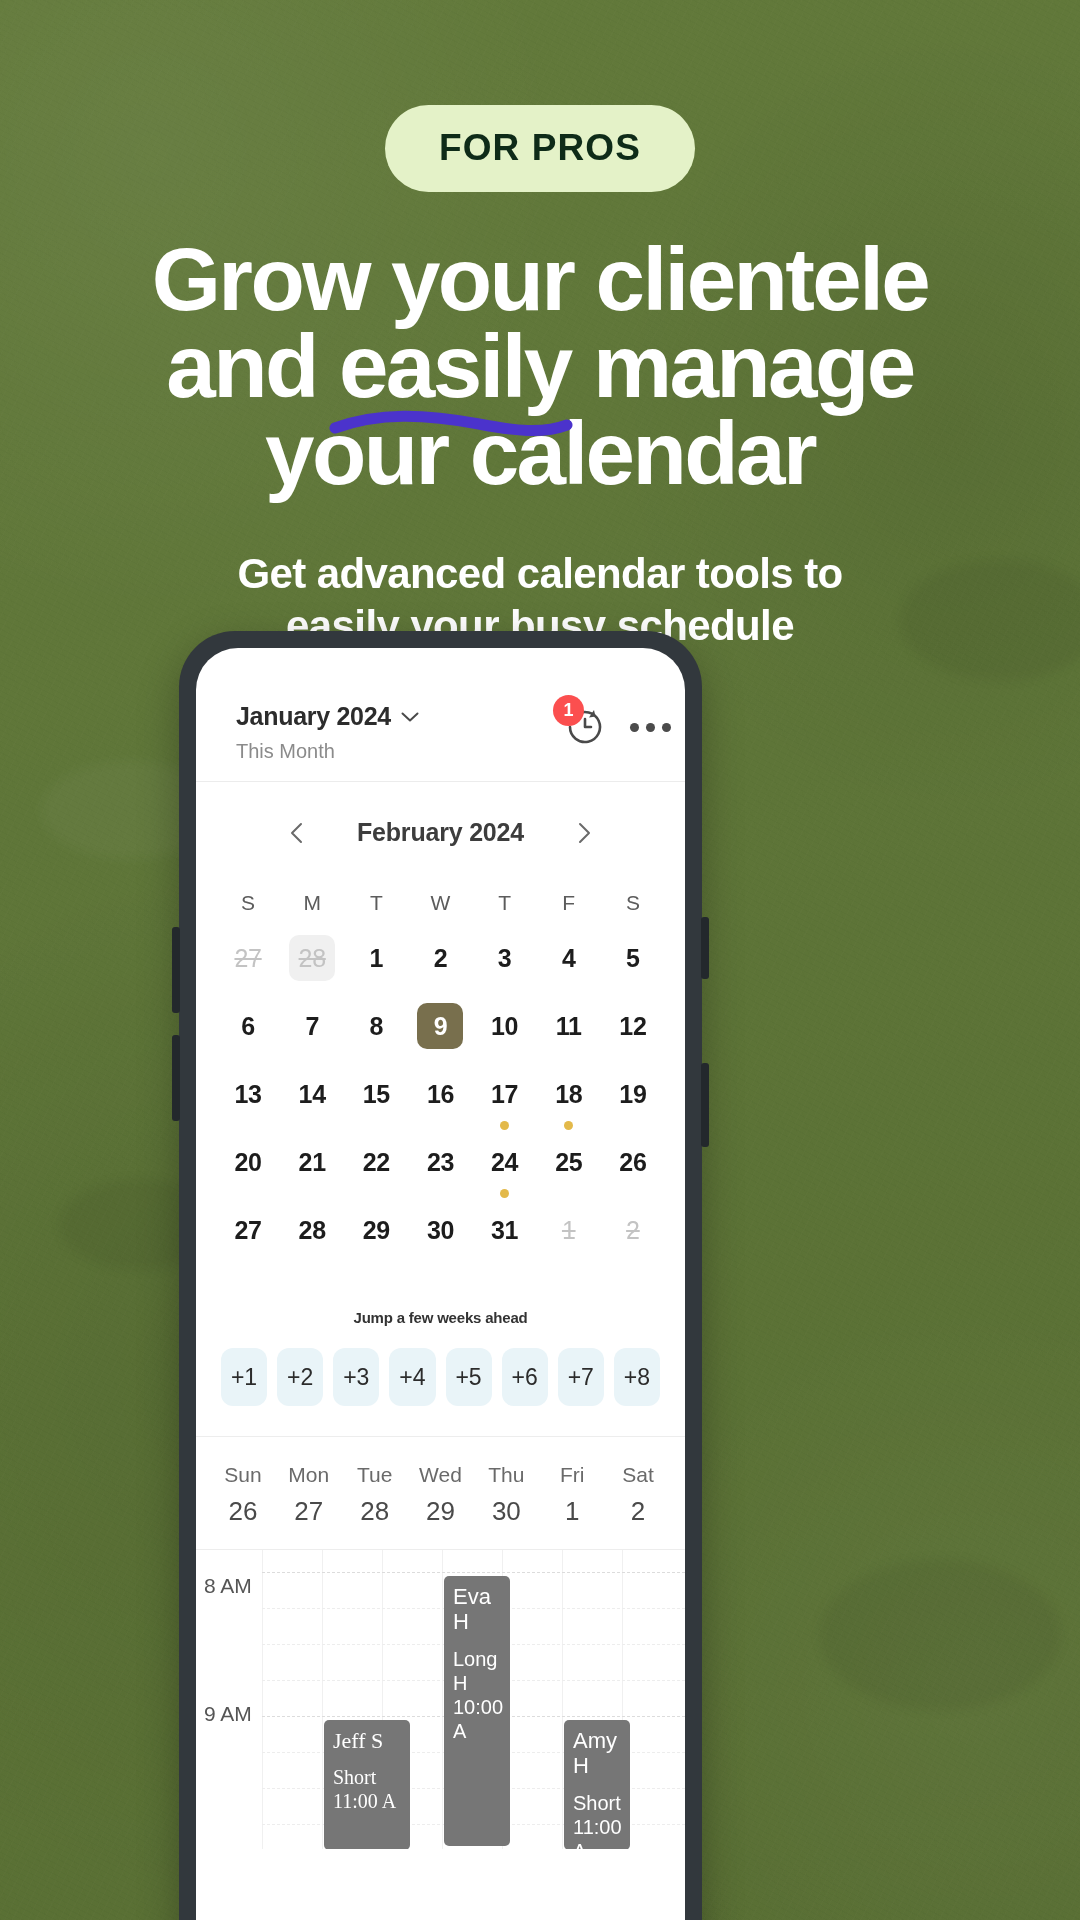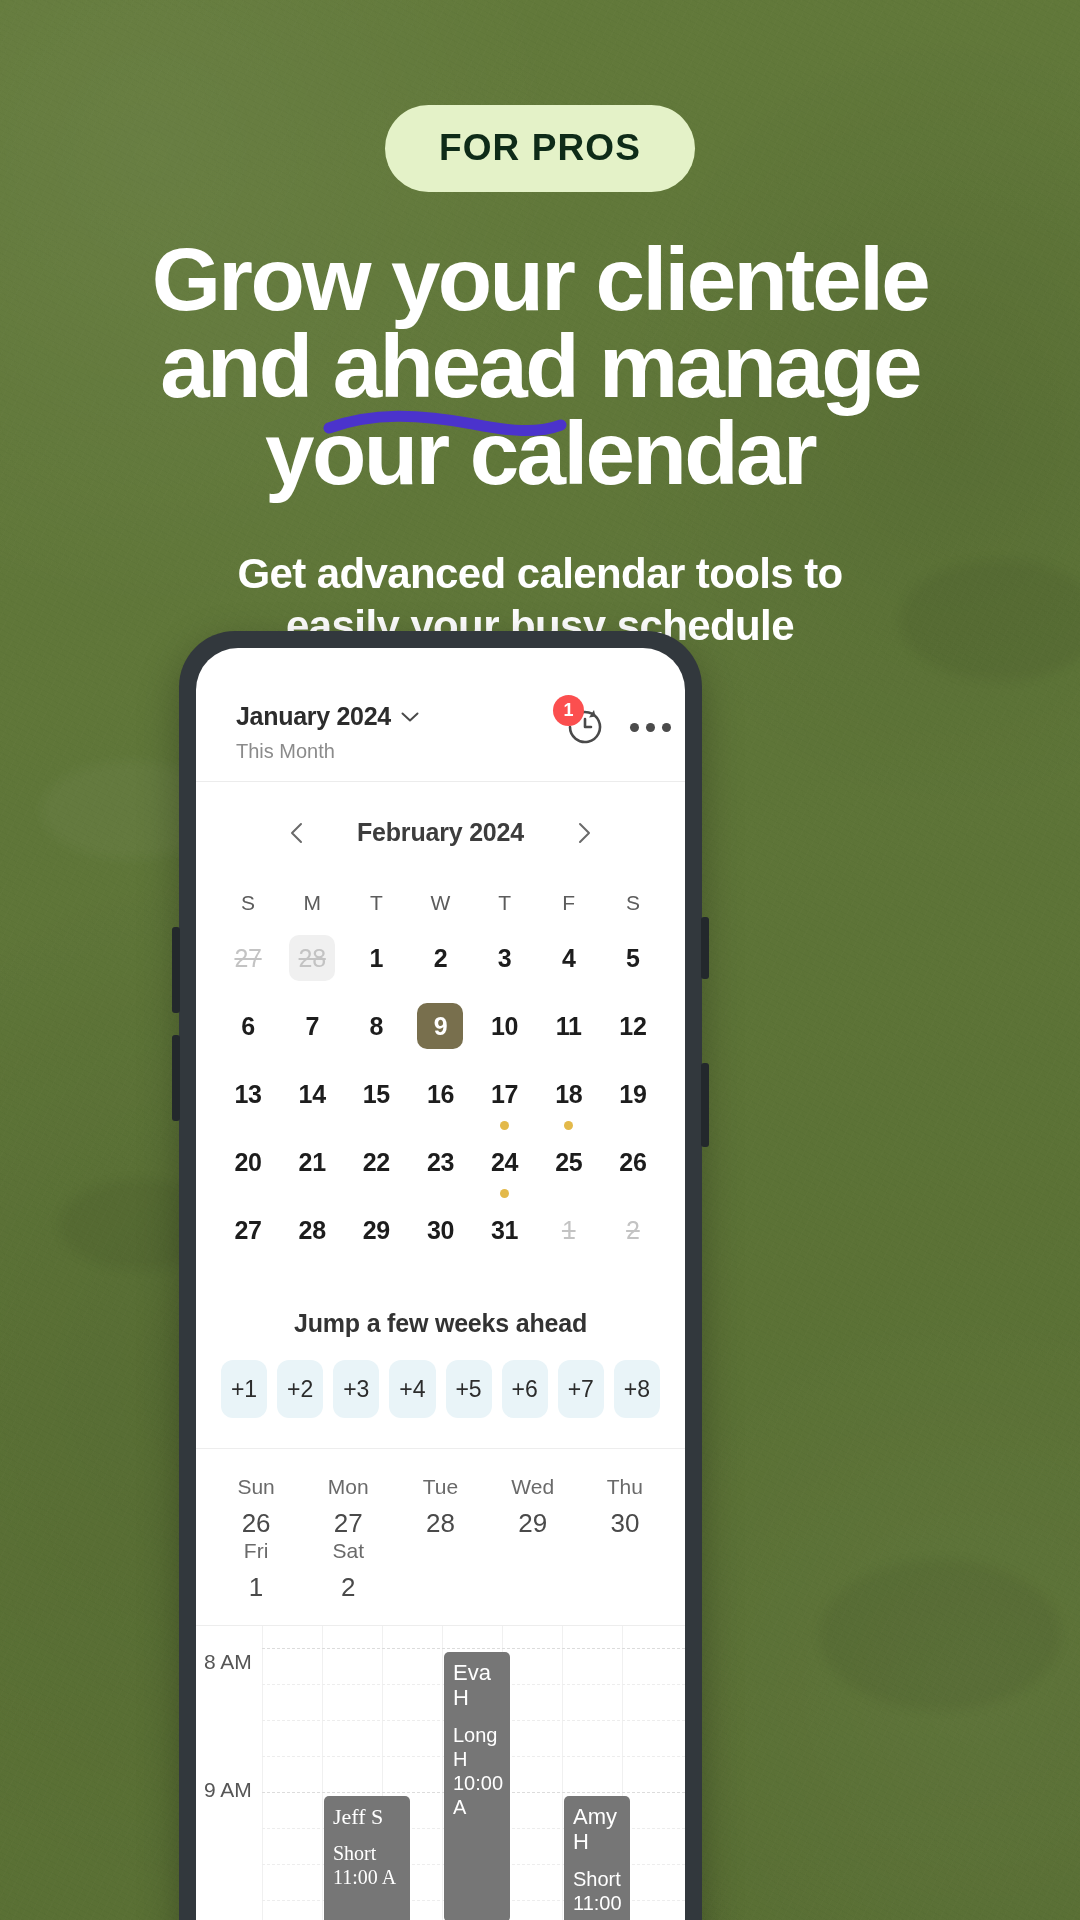--- a/index.html
+++ b/index.html
@@ -144,34 +144,34 @@
     font-size:25px; font-weight:bold; color:#1d1d1d; letter-spacing:-.3px;
   }
   .daynum.muted { color:#c3c3c3; font-weight:normal; text-decoration:line-through; }
   .daynum.muted-bg { background:#f0f0f0; }
   .daynum.sel { background:#786f4d; color:#ffffff; }
   .evdot { width:9px; height:9px; border-radius:50%; background:#e2b githubusercontent; }
   .evdot { background:#e3b94a; margin-top:4px; }
 
   
   #jump-title {
-    text-align:center; font-size:25px; font-weight:bold; color:#333;
+    text-align:center; font-size:15px; font-weight:bold; color:#333;
     padding:34px 0 22px; letter-spacing:-.2px;
   }
   #jump-chips { display:flex; gap:10px; padding:0 25px 30px; }
   .chip {
     flex:1; background:#e9f4f8; border-radius:12px;
     height:58px; display:flex; align-items:center; justify-content:center;
     font-size:23px; color:#2c2c2c;
   }
 
   
   #week-strip {
     border-top:1px solid #ededed;
-    display:grid; grid-template-columns:repeat(5,1fr);
+    display:grid; grid-template-columns:repeat(7,1fr);
     padding:26px 14px 22px; text-align:center;
   }
   .wd-name { font-size:21px; color:#6a6a6a; }
   .wd-num  { font-size:26px; color:#4a4a4a; margin-top:9px; }
 
   
   #agenda {
     position:relative; border-top:1px solid #ededed;
     height:300px; padding-left:66px; overflow:hidden;
   }
@@ -205,21 +205,21 @@
   <div class="scuff" style="left:40px;top:760px;width:180px;height:100px;background:rgba(255,255,255,.03);"></div>
 </div>
 
 <div id="hero">
 
   <div id="badge">FOR PROS</div>
 
   <div id="headline">
     <span class="hl-line">Grow your clientele</span>
     <span class="hl-line">
-      <span>and&nbsp;</span><span class="underlined"><span>ahead</span><svg viewBox="0 0 248 42">
+      <span>and&nbsp;</span><span class="underlined"><span>easily</span><svg viewBox="0 0 248 42">
             <path d="M6 30 C 50 14, 96 16, 150 26 C 186 33, 214 36, 238 27" fill="none" stroke="#4b33cc" stroke-width="11" stroke-linecap="round"></path>
           </svg></span><span>&nbsp;manage</span>
     </span>
     <span class="hl-line">your calendar</span>
   </div>
 
   <div id="subhead">
     <span>Get advanced calendar tools to</span>
     <span>easily your busy schedule</span>
   </div>

